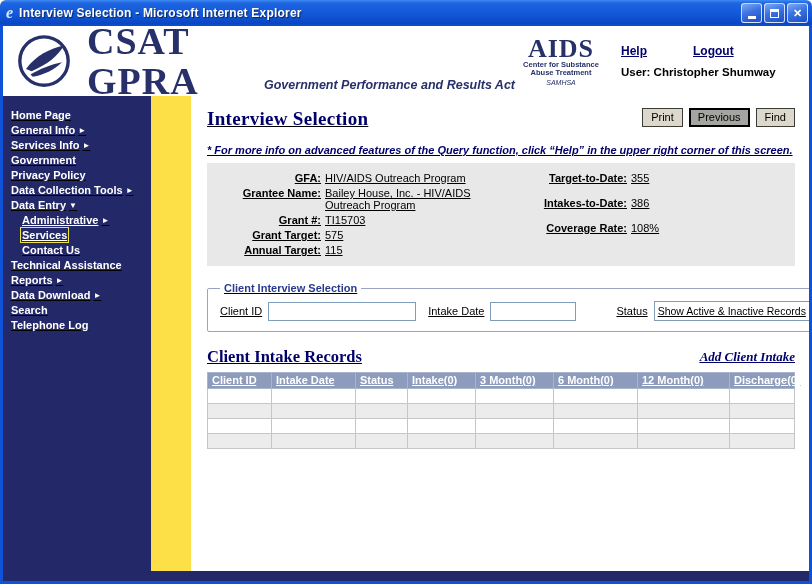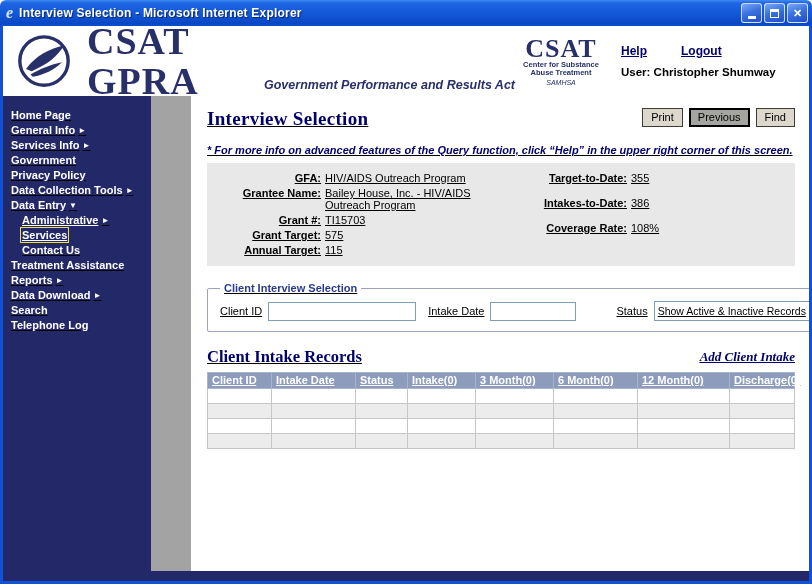--- a/index.html
+++ b/index.html
@@ -22,34 +22,34 @@
     width:21px; height:20px; border-radius:3px; border:1px solid rgba(255,255,255,.75);
     background: linear-gradient(160deg,#7da8f5 0%, #3b72e0 45%, #1e4fc4 100%);
     color:#fff; display:flex; align-items:center; justify-content:center; cursor:pointer; padding:0;
   }
   .g-min { width:8px; height:3px; background:#fff; margin-top:9px; }
   .g-max { width:9px; height:9px; border:1px solid #fff; border-top:3px solid #fff; }
   .g-close { font-size:11px; font-weight:bold; line-height:11px; }
 
   
   .frame { flex:1; min-height:0; background:#0f52d8; padding:0 3px 3px 3px; }
-  .inner { height:100%; background:#a3a3a3; display:flex; flex-direction:column; }
+  .inner { height:100%; background:#fde047; display:flex; flex-direction:column; }
 
   
   .header { flex:none; height:70px; background:#fff; display:flex; align-items:center; padding:0 10px 0 14px; }
   .hhs-logo { flex:none; width:54px; height:54px; }
   .brand-wrap { display:flex; align-items:flex-end; margin-left:16px; }
   .brand { font-family:"Liberation Serif", serif; font-weight:bold; font-size:38px; line-height:40px; color:#273069; letter-spacing:1px; }
   .tagline { font-family:Liberation Sans, sans-serif; font-style:italic; font-weight:bold; font-size:12.5px; color:#273069; margin-left:12px; padding-bottom:9px; white-space:nowrap; }
   .csat-logo { margin-left:auto; text-align:center; color:#273069; flex:none; width:92px; }
   .csat-logo .acr { font-family:"Liberation Serif", serif; font-weight:bold; font-size:26px; line-height:24px; letter-spacing:1px; }
   .csat-logo .small { font-size:7.5px; line-height:8.5px; font-weight:bold; }
   .csat-logo .org { font-size:7px; font-style:italic; margin-top:1px; }
   .header-right { flex:none; width:178px; margin-left:14px; display:flex; flex-direction:column; gap:8px; }
-  .hdr-links { display:flex; gap:34px; }
+  .hdr-links { display:flex; gap:46px; }
   .hdr-link { color:#00006b; font-weight:bold; font-size:12px; text-decoration:underline; cursor:pointer; }
   .user-line { font-weight:bold; font-size:11.5px; color:#000; white-space:nowrap; }
 
   
   .content { flex:1; min-height:0; display:flex;text-decoration:underline; }
 
   .sidebar { flex:none; width:148px; background:#232868; padding:12px 4px 0 8px; }
   .nav-item { color:#fff; font-weight:bold; font-size:11px; line-height:15px; cursor:pointer; white-space:nowrap; }
   .nav-item.indent { padding-left:11px; }
   .nav-item.underline .nav-label { text-decoration:underline; }
@@ -127,21 +127,21 @@
         <svg class="hhs-logo" viewBox="0 0 48 48">
           <circle cx="24" cy="24" r="21.5" fill="none" stroke="#273069" stroke-width="3"></circle>
           <path d="M8 31 C17 19 29 13 42 10 C36 20 27 27 13 33 Z" fill="#273069"></path>
           <path d="M12 36 C20 31 30 27 40 25 C33 32 24 36 14 38 Z" fill="#273069"></path>
         </svg>
         <div class="brand-wrap">
           <div class="brand">CSAT GPRA</div>
           <div class="tagline">Government Performance and Results Act</div>
         </div>
         <div class="csat-logo">
-          <div class="acr">CSAT</div>
+          <div class="acr">AIDS</div>
           <div class="small">Center for Substance</div>
           <div class="small">Abuse Treatment</div>
           <div class="org">SAMHSA</div>
         </div>
         <div class="header-right">
           <div class="hdr-links">
             <a class="hdr-link">Help</a>
             <a class="hdr-link">Logout</a>
           </div>
           <div class="user-line">User: Christopher Shumway</div>
@@ -154,21 +154,21 @@
           <div class="nav-item"><span class="nav-label">Home Page</span></div>
           <div class="nav-item"><span class="nav-label">General Info</span><span class="nav-arrow">►</span></div>
           <div class="nav-item"><span class="nav-label">Services Info</span><span class="nav-arrow">►</span></div>
           <div class="nav-item"><span class="nav-label">Government</span></div>
           <div class="nav-item"><span class="nav-label">Privacy Policy</span></div>
           <div class="nav-item"><span class="nav-label">Data Collection Tools</span><span class="nav-arrow">►</span></div>
           <div class="nav-item"><span class="nav-label">Data Entry</span><span class="nav-arrow">▼</span></div>
           <div class="nav-item indent underline"><span class="nav-label">Administrative</span><span class="nav-arrow">►</span></div>
           <div class="nav-item indent underline focused"><span class="nav-label">Services</span></div>
           <div class="nav-item indent"><span class="nav-label">Contact Us</span></div>
-          <div class="nav-item"><span class="nav-label">Treatment Assistance</span></div>
+          <div class="nav-item"><span class="nav-label">Technical Assistance</span></div>
           <div class="nav-item"><span class="nav-label">Reports</span><span class="nav-arrow">►</span></div>
           <div class="nav-item"><span class="nav-label">Data Download</span><span class="nav-arrow">►</span></div>
           <div class="nav-item"><span class="nav-label">Search</span></div>
           <div class="nav-item"><span class="nav-label">Telephone Log</span></div>
         </div>
 
         <div class="main">
 
           <div class="main-top">
             <h1 class="page-title">Interview Selection</h1>

